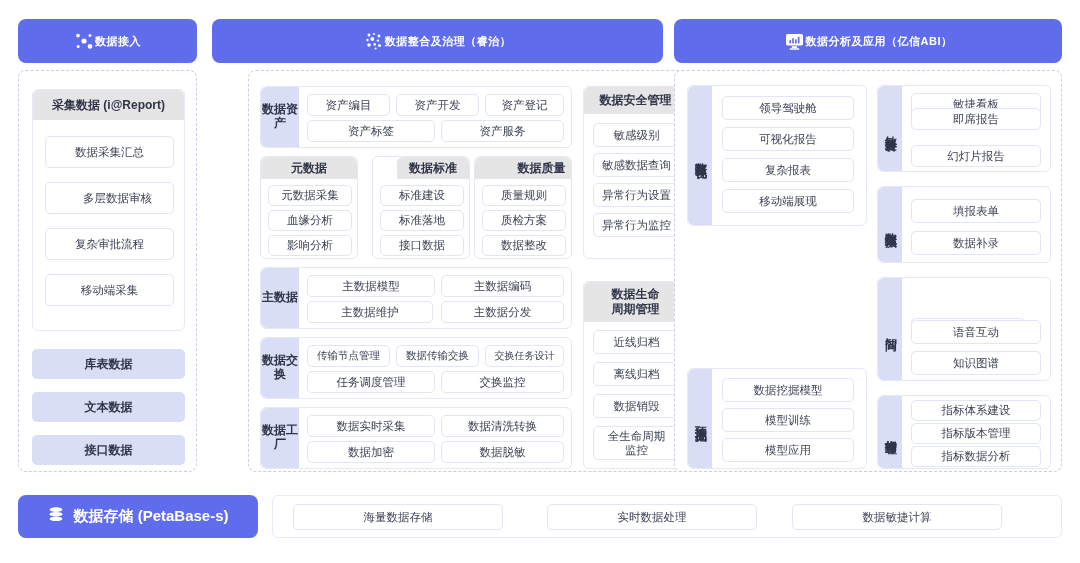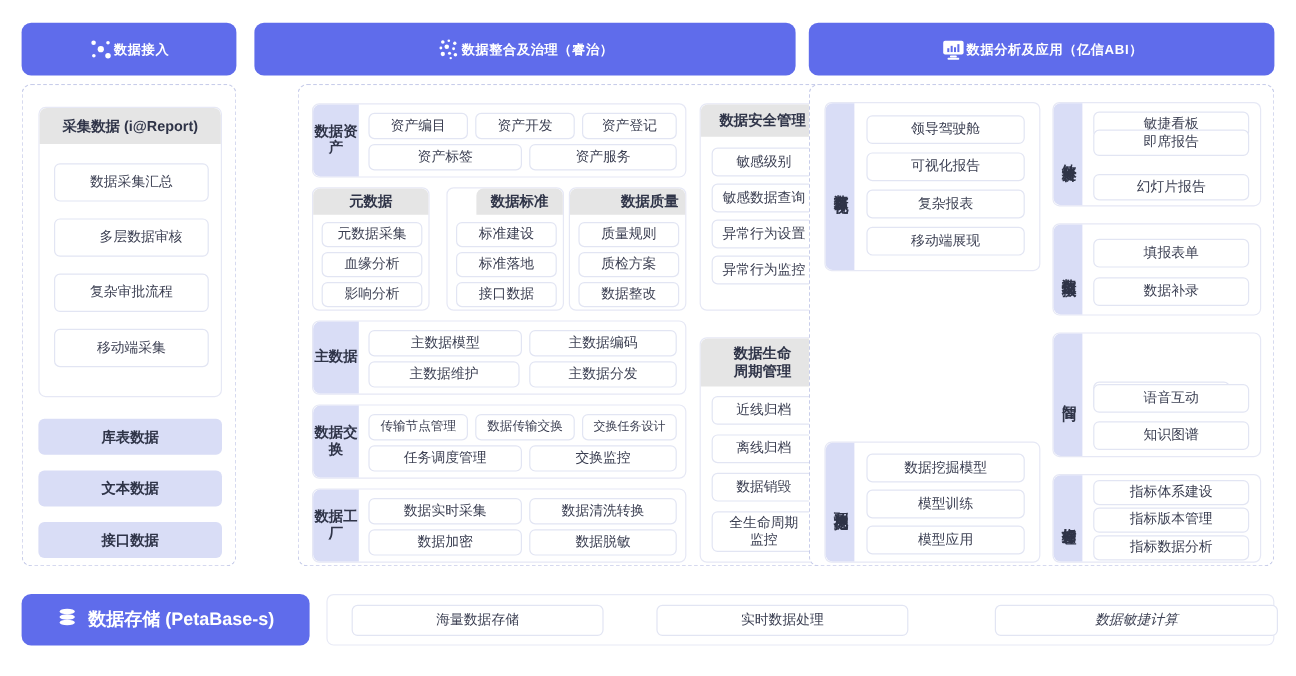--- a/index.html
+++ b/index.html
@@ -305,16 +305,16 @@
         <ellipse cx="9" cy="8.2" rx="6.4" ry="2.3" fill="#fff"></ellipse>
         <ellipse cx="9" cy="12.8" rx="6.4" ry="2.3" fill="#fff"></ellipse>
       </svg>
     </span>
     <span>数据存储 (PetaBase-s)</span>
   </div>
 
   <div class="store-panel" style="left:272px; top:495px; width:790px; height:43px;">
     <div class="chip" style="position:absolute; left:20px; top:8px; width:210px; height:26px;">海量数据存储</div>
     <div class="chip" style="position:absolute; left:274px; top:8px; width:210px; height:26px;">实时数据处理</div>
-    <div class="chip" style="position:absolute; left:556px; top:8px; width:236px; height:26px;font-style:italic;">数据敏捷计算</div>
+    <div class="chip" style="position:absolute; left:519px; top:8px; width:210px; height:26px;">数据敏捷计算</div>
   </div>
 
 </div>
 
 </body></html>

